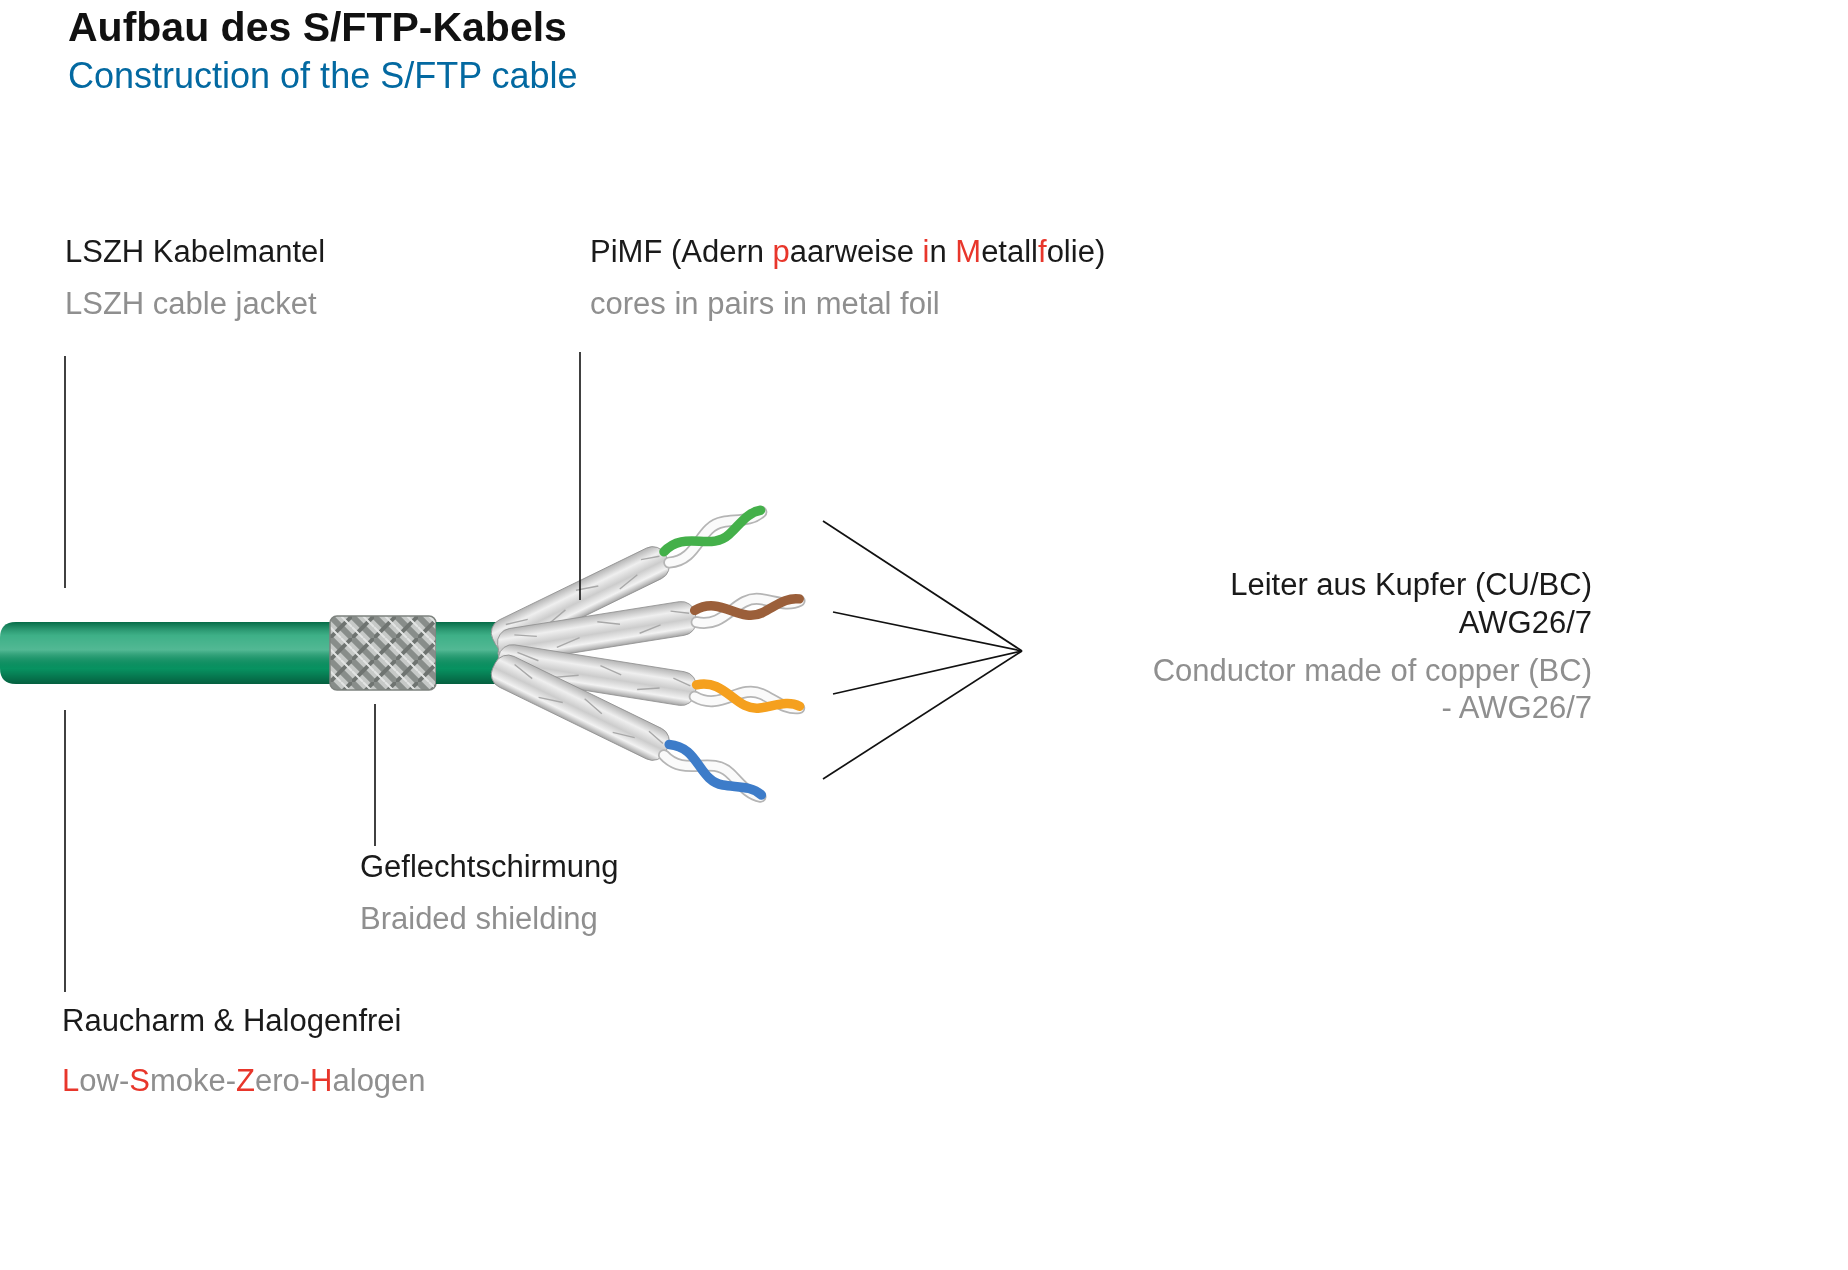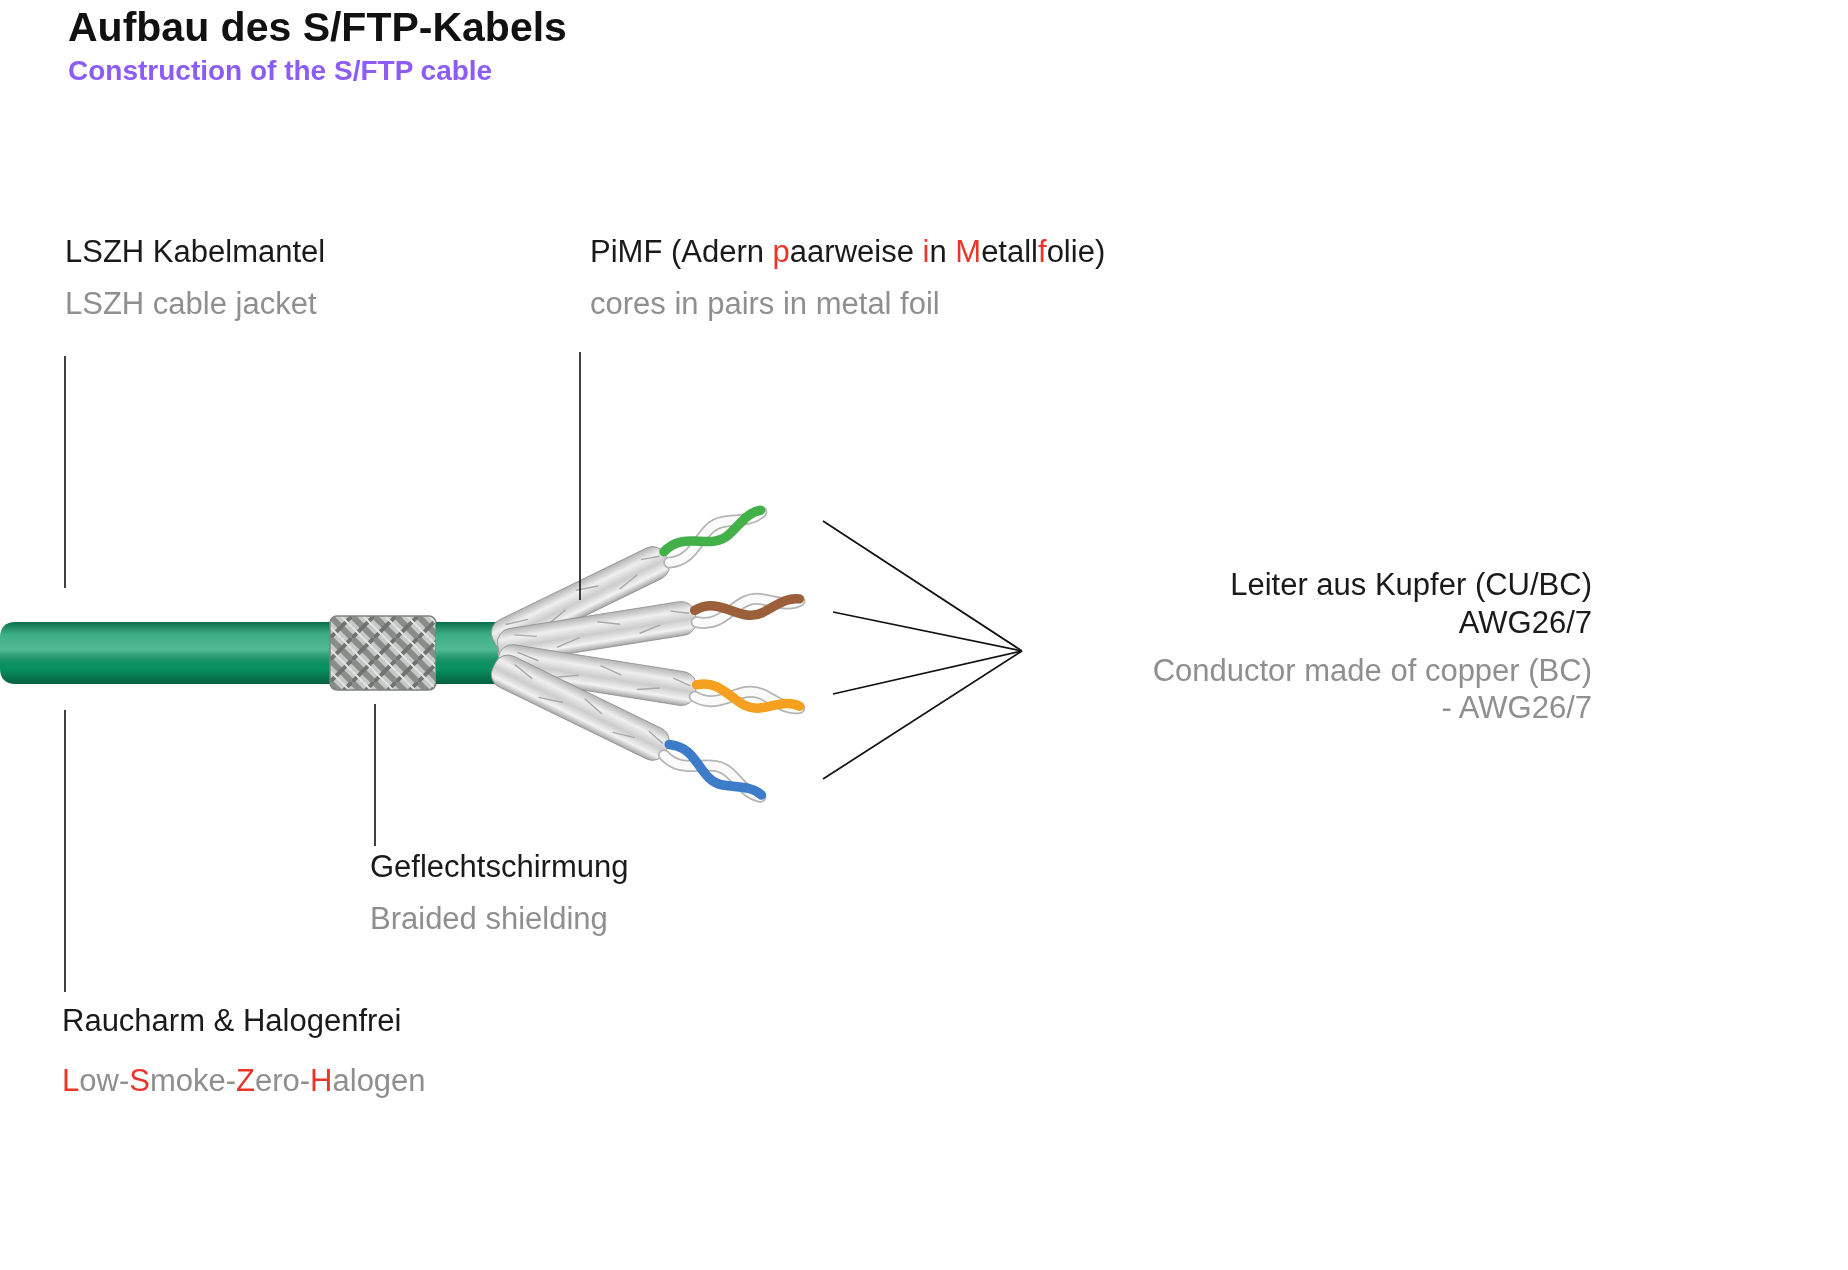--- a/index.html
+++ b/index.html
@@ -12,21 +12,21 @@
     background:#ffffff;
   }
   .diagram-svg { position:absolute; left:0; top:0; }
 
   .titleblock { position:absolute; left:68px; top:2px; }
   .titleblock h1 {
     font-size:41px; font-weight:bold; color:#111111; letter-spacing:0;
     line-height:1.25;
   }
   .titleblock h2 {
-    font-size:28px; font-weight:bold; color:#8b5cf6; line-height:1.25;
+    font-size:36px; font-weight:normal; color:#0369a1; line-height:1.25;
   }
 
   .label { position:absolute; font-size:31px; color:#1a1a1a; line-height:1.2; }
   .label .de { margin-bottom:15px; color:#1a1a1a; }
   .label .en { color:#8f8f8f; }
   .label.tight .de { margin-bottom:23px; }
   .label.conductor { width:440px;text-align:right; }
   .label.conductor .de { margin-bottom:10px; line-height:1.22; }
   .label.conductor .en { line-height:1.22; }
 </style>
@@ -134,21 +134,21 @@
   <div class="label" style="left:65px; top:233px;">
     <div class="de">LSZH Kabelmantel</div>
     <div class="en">LSZH cable jacket</div>
   </div>
 
   <div class="label conductor" style="left:1152px; top:566px;">
     <div class="de">Leiter aus Kupfer (CU/BC) AWG26/7</div>
     <div class="en">Conductor made of copper (BC) - AWG26/7</div>
   </div>
 
-  <div class="label" style="left:370px; top:848px;">
+  <div class="label" style="left:360px; top:848px;">
     <div class="de">Geflechtschirmung</div>
     <div class="en">Braided shielding</div>
   </div>
 
   <div class="label tight" style="left:62px; top:1002px;">
     <div class="de">Raucharm &amp; Halogenfrei</div>
     <div class="en"><span style="color: rgb(232, 54, 43);">L</span><span>ow-</span><span style="color: rgb(232, 54, 43);">S</span><span>moke-</span><span style="color: rgb(232, 54, 43);">Z</span><span>ero-</span><span style="color: rgb(232, 54, 43);">H</span><span>alogen</span></div>
   </div>
 
 </div>

